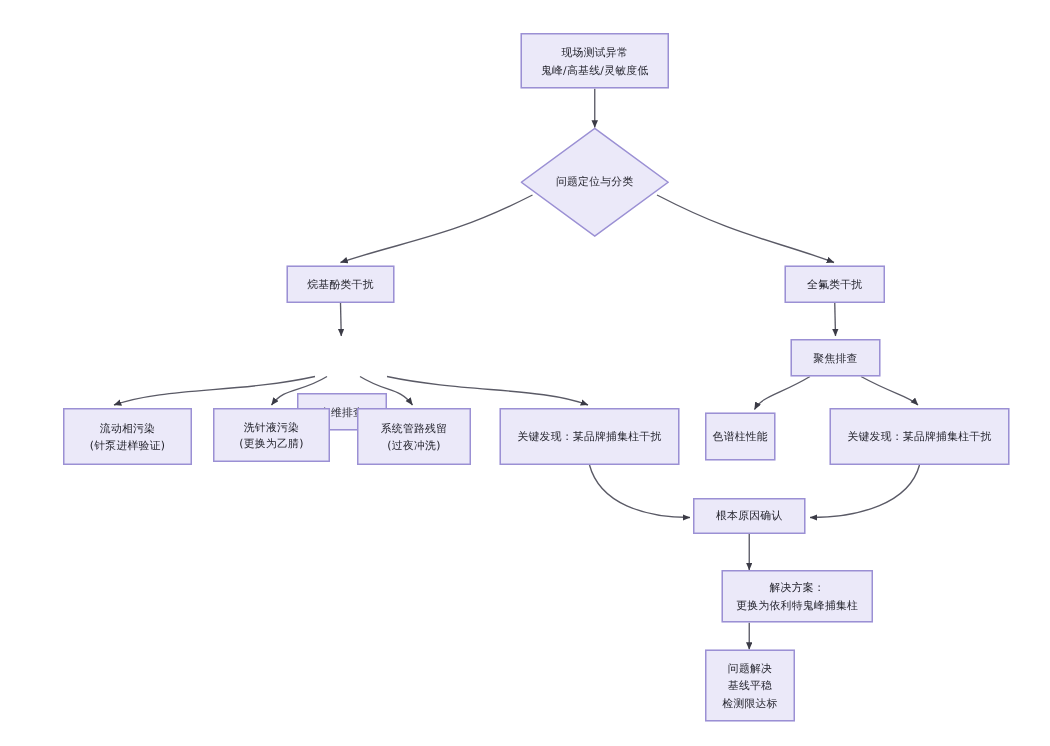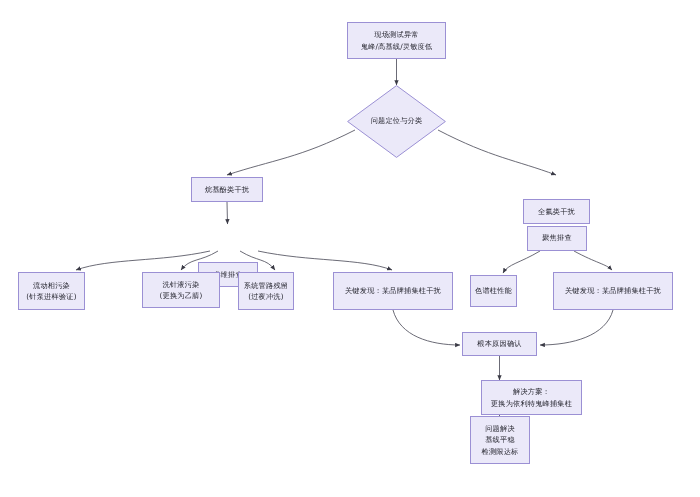--- a/index.html
+++ b/index.html
@@ -96,33 +96,33 @@
       </g>
   </svg>
 
   <div id="node-layer">
       <div class="node" style="left: 347px; top: 22px; width: 99px; height: 37px;"><span>现场测试异常
 鬼峰/高基线/灵敏度低</span></div>
       <div class="node decision" style="left: 347px; top: 85px; width: 99px; height: 73px;"><svg class="diamond-shape" viewBox="0 0 99 73">
           <polygon points="49.5,0.6 98.4,36.5 49.5,72.4 0.6,36.5" fill="#ebe9f9" stroke="#9b90d4" stroke-width="1"></polygon>
         </svg><span class="diamond-label">问题定位与分类</span></div>
       <div class="node" style="left: 191px; top: 177px; width: 72px; height: 25px;"><span>烷基酚类干扰</span></div>
-      <div class="node" style="left: 523px; top: 177px; width: 67px; height: 25px; margin-top: 22px;"><span>全氟类干扰</span></div>
+      <div class="node" style="left: 523px; top: 177px; width: 67px; height: 25px;"><span>全氟类干扰</span></div>
       <div class="node" style="left: 198px; top: 226px; width: 60px; height: 25px; margin-top: 36px;"><span>多维排查</span></div>
-      <div class="node" style="left: 527px; top: 226px; width: 60px; height: 25px; font-family: Liberation Serif, serif;"><span>聚焦排查</span></div>
-      <div class="node" style="left: 18px; top: 272px; width: 67px; height: 38px;"><span>流动相污染
+      <div class="node" style="left: 527px; top: 226px; width: 60px; height: 25px;"><span>聚焦排查</span></div>
+      <div class="node" style="left: 42px; top: 272px; width: 86px; height: 38px;"><span>流动相污染
 (针泵进样验证)</span></div>
       <div class="node" style="left: 142px; top: 272px; width: 78px; height: 36px;"><span>洗针液污染
 (更换为乙腈)</span></div>
-      <div class="node" style="left: 238px; top: 272px; width: 56px; height: 38px;"><span>系统管路残留
+      <div class="node" style="left: 238px; top: 272px; width: 76px; height: 38px;"><span>系统管路残留
 (过夜冲洗)</span></div>
       <div class="node" style="left: 333px; top: 272px; width: 120px; height: 38px;"><span>关键发现：某品牌捕集柱干扰</span></div>
       <div class="node" style="left: 470px; top: 275px; width: 47px; height: 32px;"><span>色谱柱性能</span></div>
       <div class="node" style="left: 553px; top: 272px; width: 120px; height: 38px;"><span>关键发现：某品牌捕集柱干扰</span></div>
       <div class="node" style="left: 462px; top: 332px; width: 75px; height: 24px;"><span>根本原因确认</span></div>
       <div class="node" style="left: 449px; top: 380px; width: 101px; height: 35px; margin-left: 32px;"><span>解决方案：
 更换为依利特鬼峰捕集柱</span></div>
-      <div class="node" style="left: 470px; top: 416px; width: 60px; height: 48px;"><span>问题解决
+      <div class="node" style="left: 470px; top: 433px; width: 60px; height: 48px;"><span>问题解决
 基线平稳
 检测限达标</span></div>
     </div>
 
 </div>
 
 </body></html>

